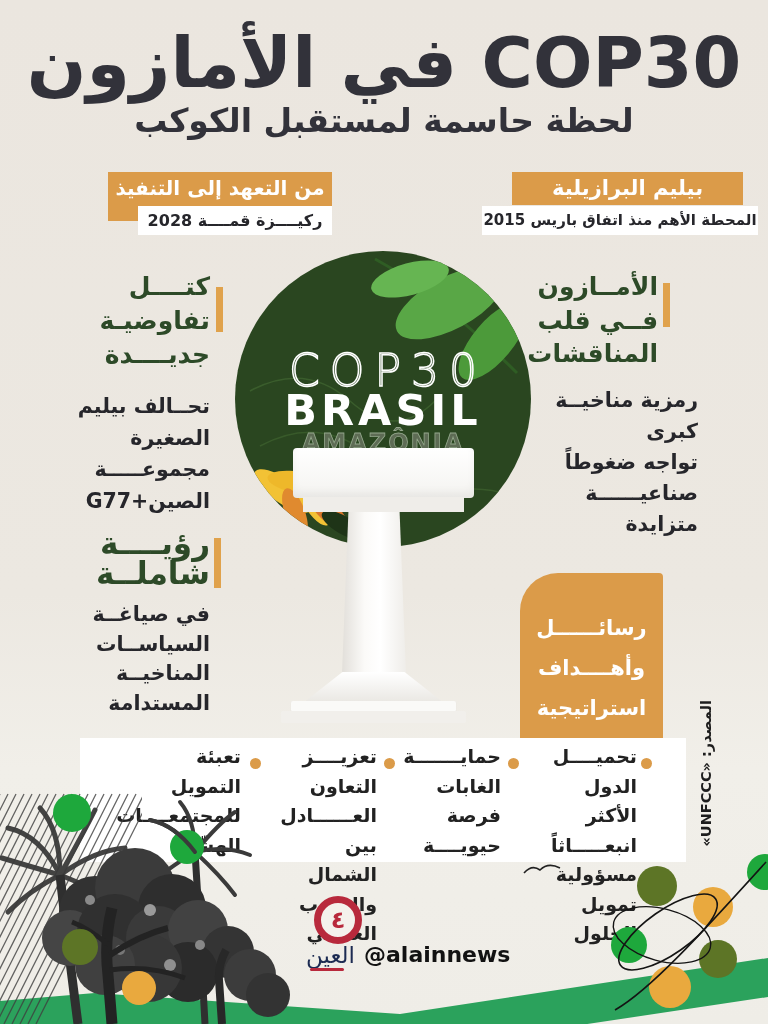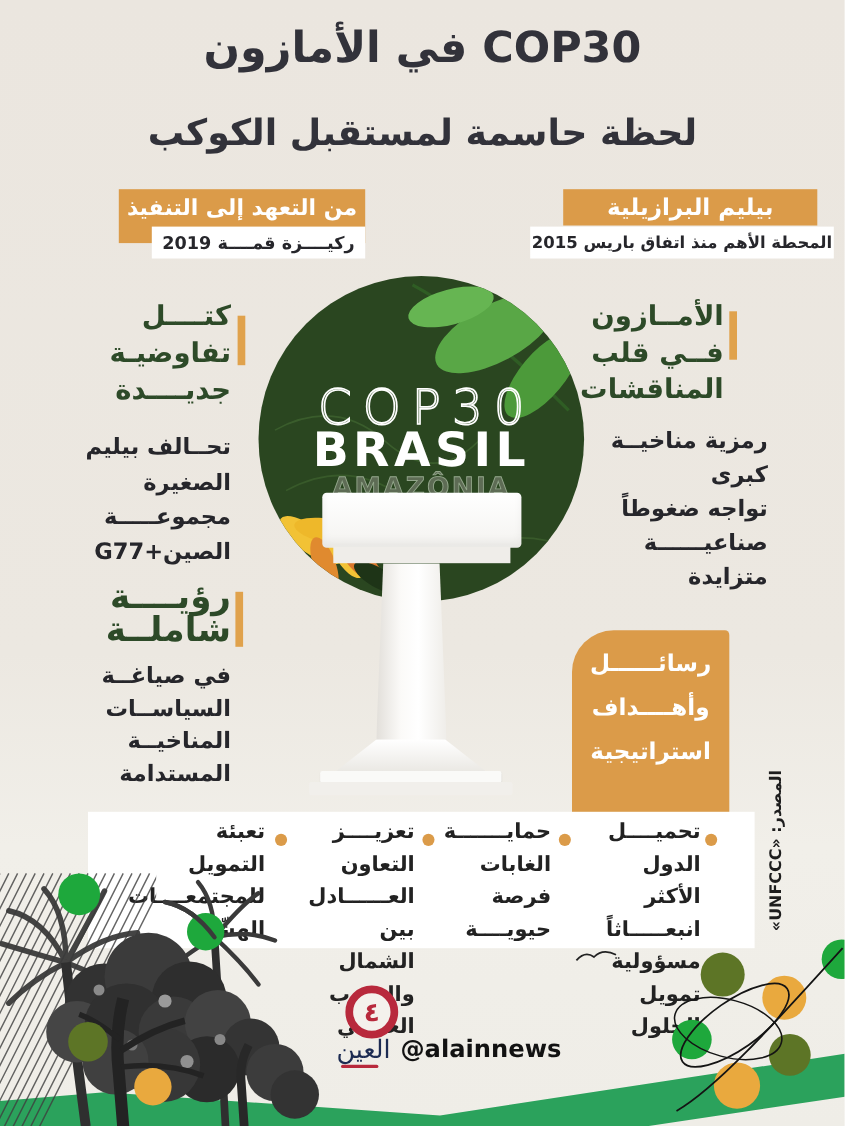--- a/index.html
+++ b/index.html
@@ -2,21 +2,21 @@
 <html lang="ar"><head>
 <meta charset="utf-8">
 <style>
   html,body{margin:0;padding:0;}
   body{font-family:"DejaVu Sans",sans-serif;}
   #canvas{position:relative;width:768px;height:1024px;overflow:hidden;
     background:linear-gradient(180deg,#ebe6df 0%,#ece8e1 58%,#f1efe9 75%,#efede7 100%);}
   .abs{position:absolute;}
   .rtl{direction:rtl;}
   
-  .title{top:20px;left:0;right:0;text-align:center;font-size:39px;font-weight:bold;color:#32323a;line-height:1.25;}
+  .title{top:20px;left:0;right:0;text-align:center;font-size:70px;font-weight:bold;color:#32323a;line-height:1.25;}
   .subtitle{top:101px;left:0;right:0;text-align:center;font-size:33px;font-weight:bold;color:#32323a;}
   .badge{background:#db9b49;color:#fff;font-weight:bold;text-align:center;}
   .badge-left{left:108px;top:172px;width:224px;height:49px;font-size:20px;line-height:33px;}
   .badge-right{left:512px;top:172px;width:231px;height:33px;font-size:21px;line-height:33px;}
   .caption{background:#ffffff;color:#26262b;font-weight:bold;text-align:center;}
   .caption-left{left:138px;top:206px;width:194px;height:29px;font-size:16px;line-height:29px;}
   .caption-right{left:482px;top:206px;width:276px;height:29px;font-size:15px;line-height:29px;}
   
   .circle{left:235px;top:251px;width:296px;height:296px;border-radius:50%;background:#2a4620;overflow:hidden;z-index:1;}
   .circle svg{position:absolute;left:0;top:0;}
@@ -45,21 +45,21 @@
   .amazon-heading{right:110px;top:270px;width:170px;font-size:25px;line-height:33.5px;}
   .amazon-body{right:70px;top:385px;width:220px;font-size:20.5px;line-height:31px;}
   .blocs-bar{left:216px;top:287px;height:45px;}
   .blocs-heading{right:558px;top:270px;width:170px;font-size:25px;line-height:34px;}
   .blocs-body{right:558px;top:391px;width:185px;font-size:20.5px;line-height:31.5px;}
   .vision-bar{left:214px;top:538px;height:50px;}
   .vision-heading{right:558px;top:528px;width:170px;font-size:31px;line-height:30px;}
   .vision-body{right:558px;top:600px;width:185px;font-size:20.5px;line-height:29.5px;}
   
   .strategy{left:520px;top:573px;width:143px;height:165px;background:#db9b49;border-radius:38px 4px 0 0;
-    z-index:3;color:#fff;font-weight:bold;font-size:21px;text-align:center;padding-top:10px;box-sizing:border-box;line-height:40px;}
+    z-index:3;color:#fff;font-weight:bold;font-size:21px;text-align:center;padding-top:35px;box-sizing:border-box;line-height:40px;}
   
   .card{left:80px;top:738px;width:606px;height:124px;background:#ffffff;z-index:2;}
   .dot{width:11px;height:11px;border-radius:50%;background:#db9b49;z-index:3;}
   .goal{top:742px;font-size:19px;font-weight:bold;color:#222;text-align:right;line-height:29.5px;z-index:3;}
   .goal1{right:131px;width:130px;}
   .goal2{right:267px;width:120px;}
   .goal3{right:391px;width:130px;}
   .goal4{right:527px;width:120px;}
   
   .source{left:698px;top:700px;width:24px;height:150px;z-index:2;}
@@ -81,21 +81,21 @@
 <body>
 
 <div id="canvas">
 
   <div class="abs title rtl">COP30 في الأمازون</div>
   <div class="abs subtitle rtl">لحظة حاسمة لمستقبل الكوكب</div>
 
   <div class="abs badge badge-right rtl">بيليم البرازيلية</div>
   <div class="abs caption caption-right rtl">المحطة الأهم منذ اتفاق باريس 2015</div>
   <div class="abs badge badge-left rtl">من التعهد إلى التنفيذ</div>
-  <div class="abs caption caption-left rtl">ركيــــزة قمــــة 2019</div>
+  <div class="abs caption caption-left rtl">ركيــــزة قمــــة 2028</div>
 
   <div class="abs circle">
     <svg width="296" height="296" viewBox="0 0 296 296">
       <path d="M15,140 Q70,110 115,150 T200,150" stroke="#3e632f" fill="none" stroke-width="1.5" opacity="0.8"></path>
       <path d="M25,195 Q80,165 130,200" stroke="#3e632f" fill="none" stroke-width="1.5" opacity="0.7"></path>
       <path d="M190,248 Q240,228 285,248" stroke="#3e632f" fill="none" stroke-width="1.5" opacity="0.7"></path>
       <path d="M140,8 Q200,40 282,122" stroke="#2f5d24" stroke-width="3" fill="none"></path>
       <ellipse cx="215" cy="52" rx="60" ry="26" fill="#59a746" transform="rotate(-28 215 52)"></ellipse>
       <ellipse cx="258" cy="90" rx="48" ry="20" fill="#4c9a3a" transform="rotate(-50 258 90)"></ellipse>
       <ellipse cx="175" cy="28" rx="40" ry="16" fill="#66b552" transform="rotate(-15 175 28)"></ellipse>

